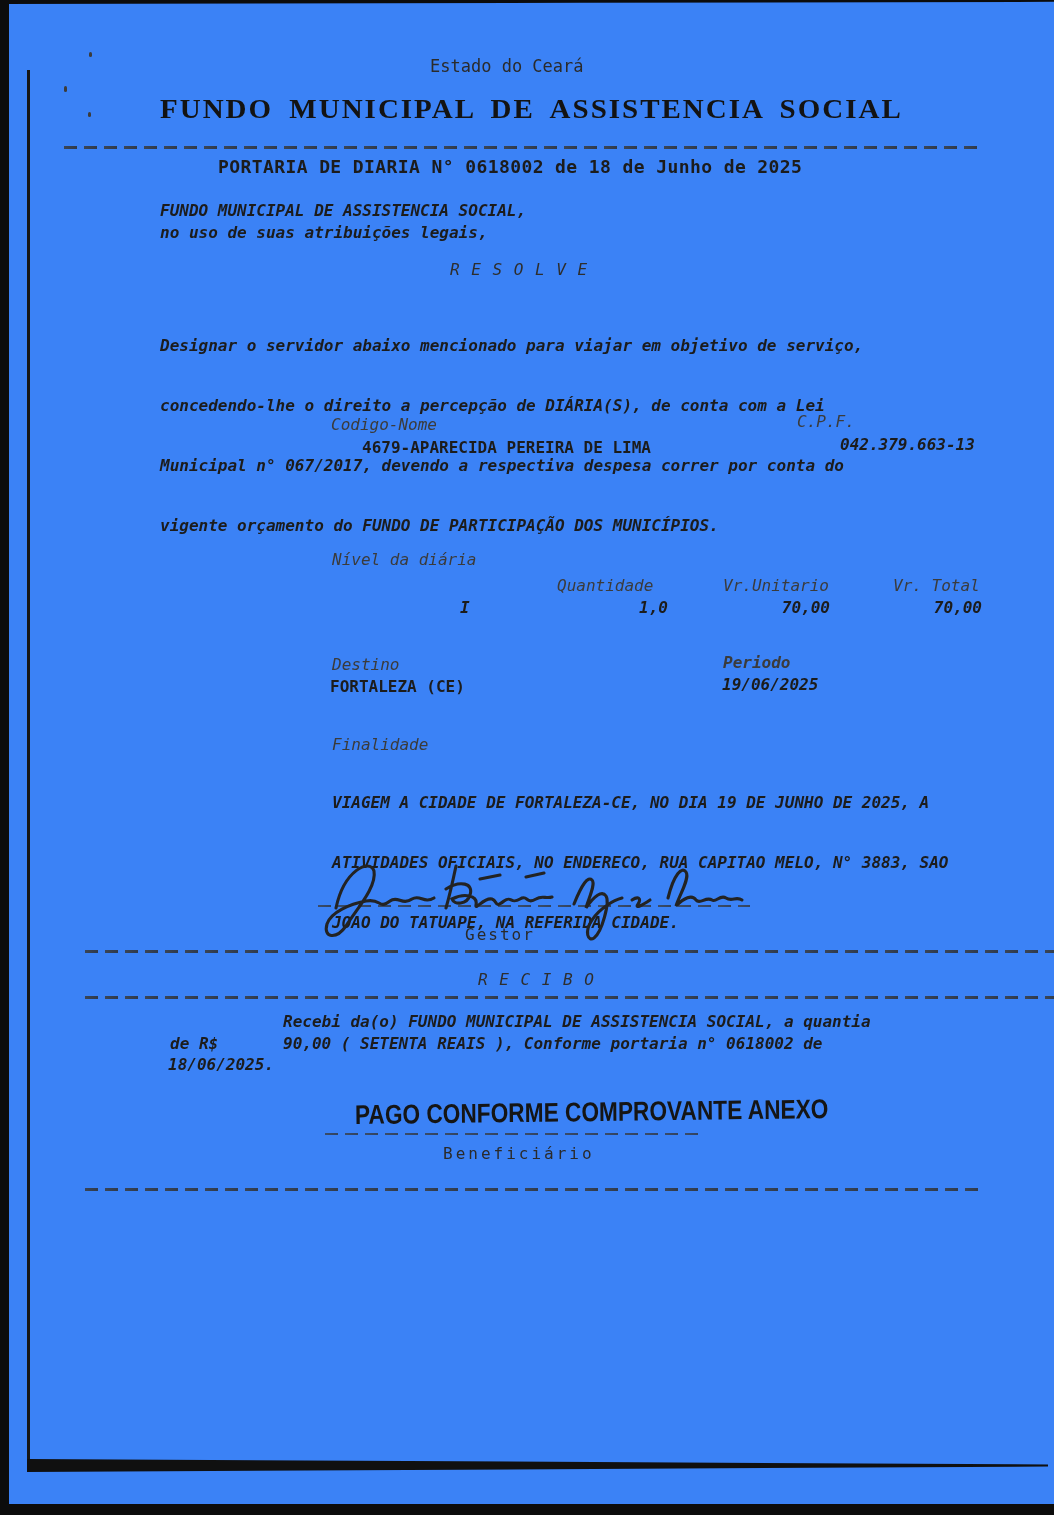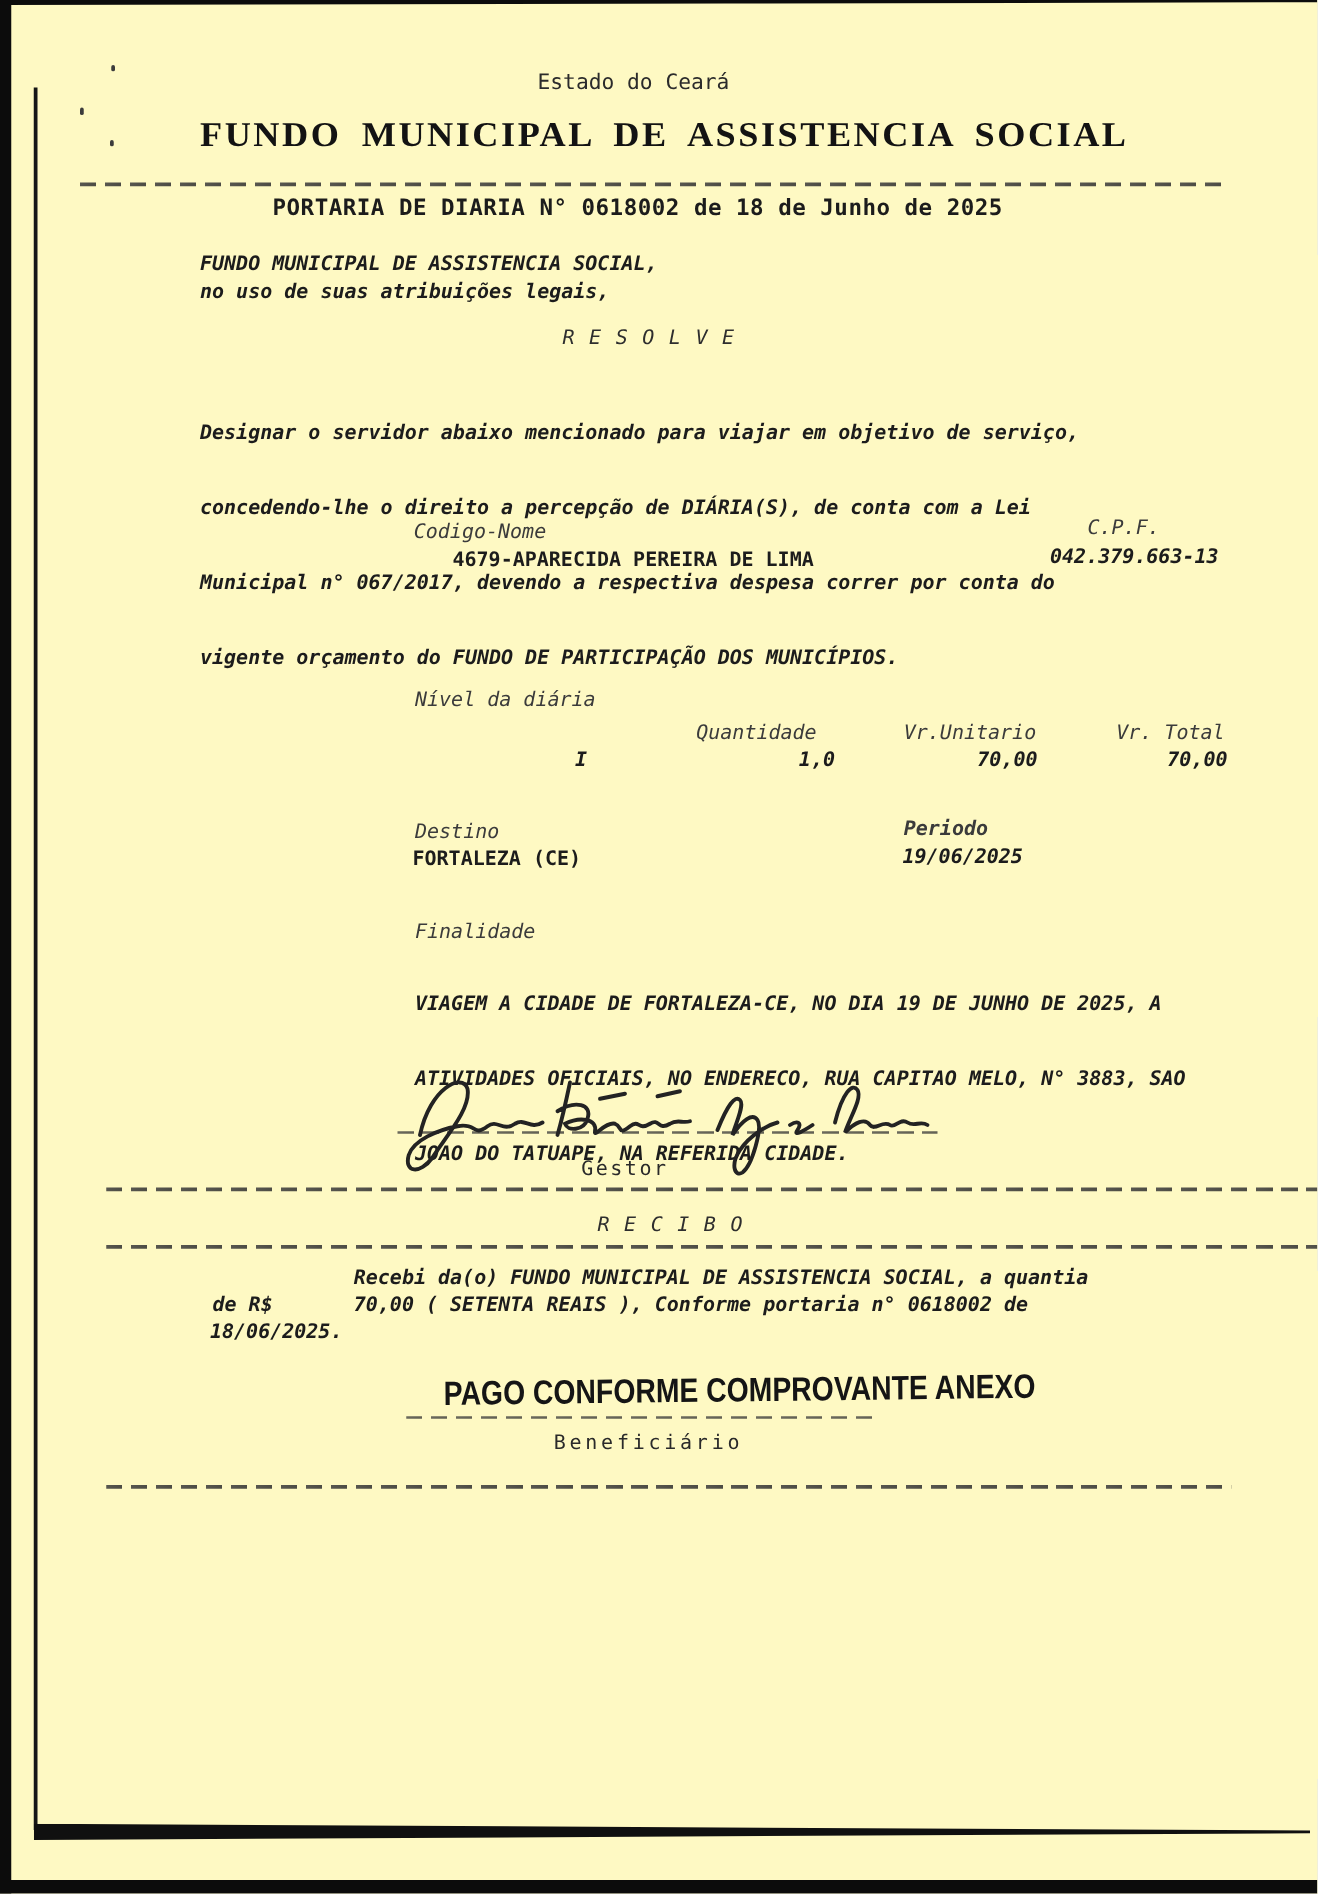--- a/index.html
+++ b/index.html
@@ -1,18 +1,18 @@
 <!DOCTYPE html>
 <html><head>
 <meta charset="utf-8">
 <style>
   html,body { margin:0; padding:0; background:#e8e8e8; }
   .page {
     position:relative; width:1054px; height:1515px;
-    background:#fef9c3; overflow:hidden;
+    background:#3b82f6; overflow:hidden;
     font-family:"DejaVu Sans Mono", monospace;
     color:#1c1c1c;
   }
   .abs { position:absolute; white-space:pre; }
   .it  { font-style:italic; }
   .b   { font-weight:bold; }
   .bi  { font-weight:bold; font-style:italic; }
   .lbl { font-style:italic; color:#3b3b3b; }
   .t16 { font-size:16px; line-height:16px; }
   .t17 { font-size:17px; line-height:17px; }
@@ -77,21 +77,21 @@
 
   <div class="abs" style="left:160px;top:300px;">
     <div class="t16 bi" style="margin-bottom:6px;">Designar o servidor abaixo mencionado para viajar em objetivo de serviço,</div>
     <div class="t16 bi" style="margin-bottom:6px;">concedendo-lhe o direito a percepção de DIÁRIA(S), de conta com a Lei</div>
     <div class="t16 bi" style="margin-bottom:6px;">Municipal n° 067/2017, devendo a respectiva despesa correr por conta do</div>
     <div class="t16 bi">vigente orçamento do FUNDO DE PARTICIPAÇÃO DOS MUNICÍPIOS.</div>
   </div>
 
   <div class="abs t16 lbl" style="left:331px;top:417px;">Codigo-Nome</div>
   <div class="abs t16 b" style="left:330px;top:440px;margin-left:32px;">4679-APARECIDA PEREIRA DE LIMA</div>
-  <div class="abs t16 lbl" style="left:870px;top:414px;">C.P.F.</div>
+  <div class="abs t16 lbl" style="left:797px;top:414px;">C.P.F.</div>
   <div class="abs t16 bi" style="left:840px;top:437px;">042.379.663-13</div>
 
   <div class="abs t16 lbl" style="left:332px;top:552px;">Nível da diária</div>
   <div class="abs t16 lbl" style="left:557px;top:578px;">Quantidade</div>
   <div class="abs t16 lbl" style="left:723px;top:578px;text-align:center;">Vr.Unitario</div>
   <div class="abs t16 lbl" style="left:893px;top:578px;">Vr. Total</div>
 
   <div class="abs t16 bi" style="left:460px;top:600px;">I</div>
   <div class="abs t16 bi" style="left:568px;top:600px;width:100px;text-align:right;">1,0</div>
   <div class="abs t16 bi" style="left:730px;top:600px;width:100px;text-align:right;">70,00</div>
@@ -122,21 +122,21 @@
     </svg>
   </div>
   <div class="abs t16" style="left:465px;top:915px;letter-spacing:2px;color:#2a2a2a;margin-top:12px;">Gestor</div>
 
   <div class="dash" style="left:85px;top:950px;width:969px;"></div>
   <div class="abs t16 it" style="left:478px;top:972px;letter-spacing:1px;color:#2e2e2e;">R E C I B O</div>
   <div class="dash" style="left:85px;top:996px;width:969px;"></div>
 
   <div class="abs t16 bi" style="left:283px;top:1014px;">Recebi da(o) FUNDO MUNICIPAL DE ASSISTENCIA SOCIAL, a quantia</div>
   <div class="abs t16 bi" style="left:170px;top:1036px;">de R$</div>
-  <div class="abs t16 bi" style="left:283px;top:1036px;">70,00 ( SETENTA REAIS ), Conforme portaria n° 0618002 de</div>
+  <div class="abs t16 bi" style="left:283px;top:1036px;">90,00 ( SETENTA REAIS ), Conforme portaria n° 0618002 de</div>
   <div class="abs t16 bi" style="left:168px;top:1057px;">18/06/2025.</div>
 
   <div class="abs stamp" style="left:355px;top:1100px;">PAGO CONFORME COMPROVANTE ANEXO</div>
   <div class="dash thin" style="left:325px;top:1133px;width:378px;"></div>
   <div class="abs t16" style="left:443px;top:1146px;letter-spacing:3px;color:#2a2a2a;">Beneficiário</div>
 
   <div class="dash" style="left:85px;top:1188px;width:900px;"></div>
 
 </div>
 

